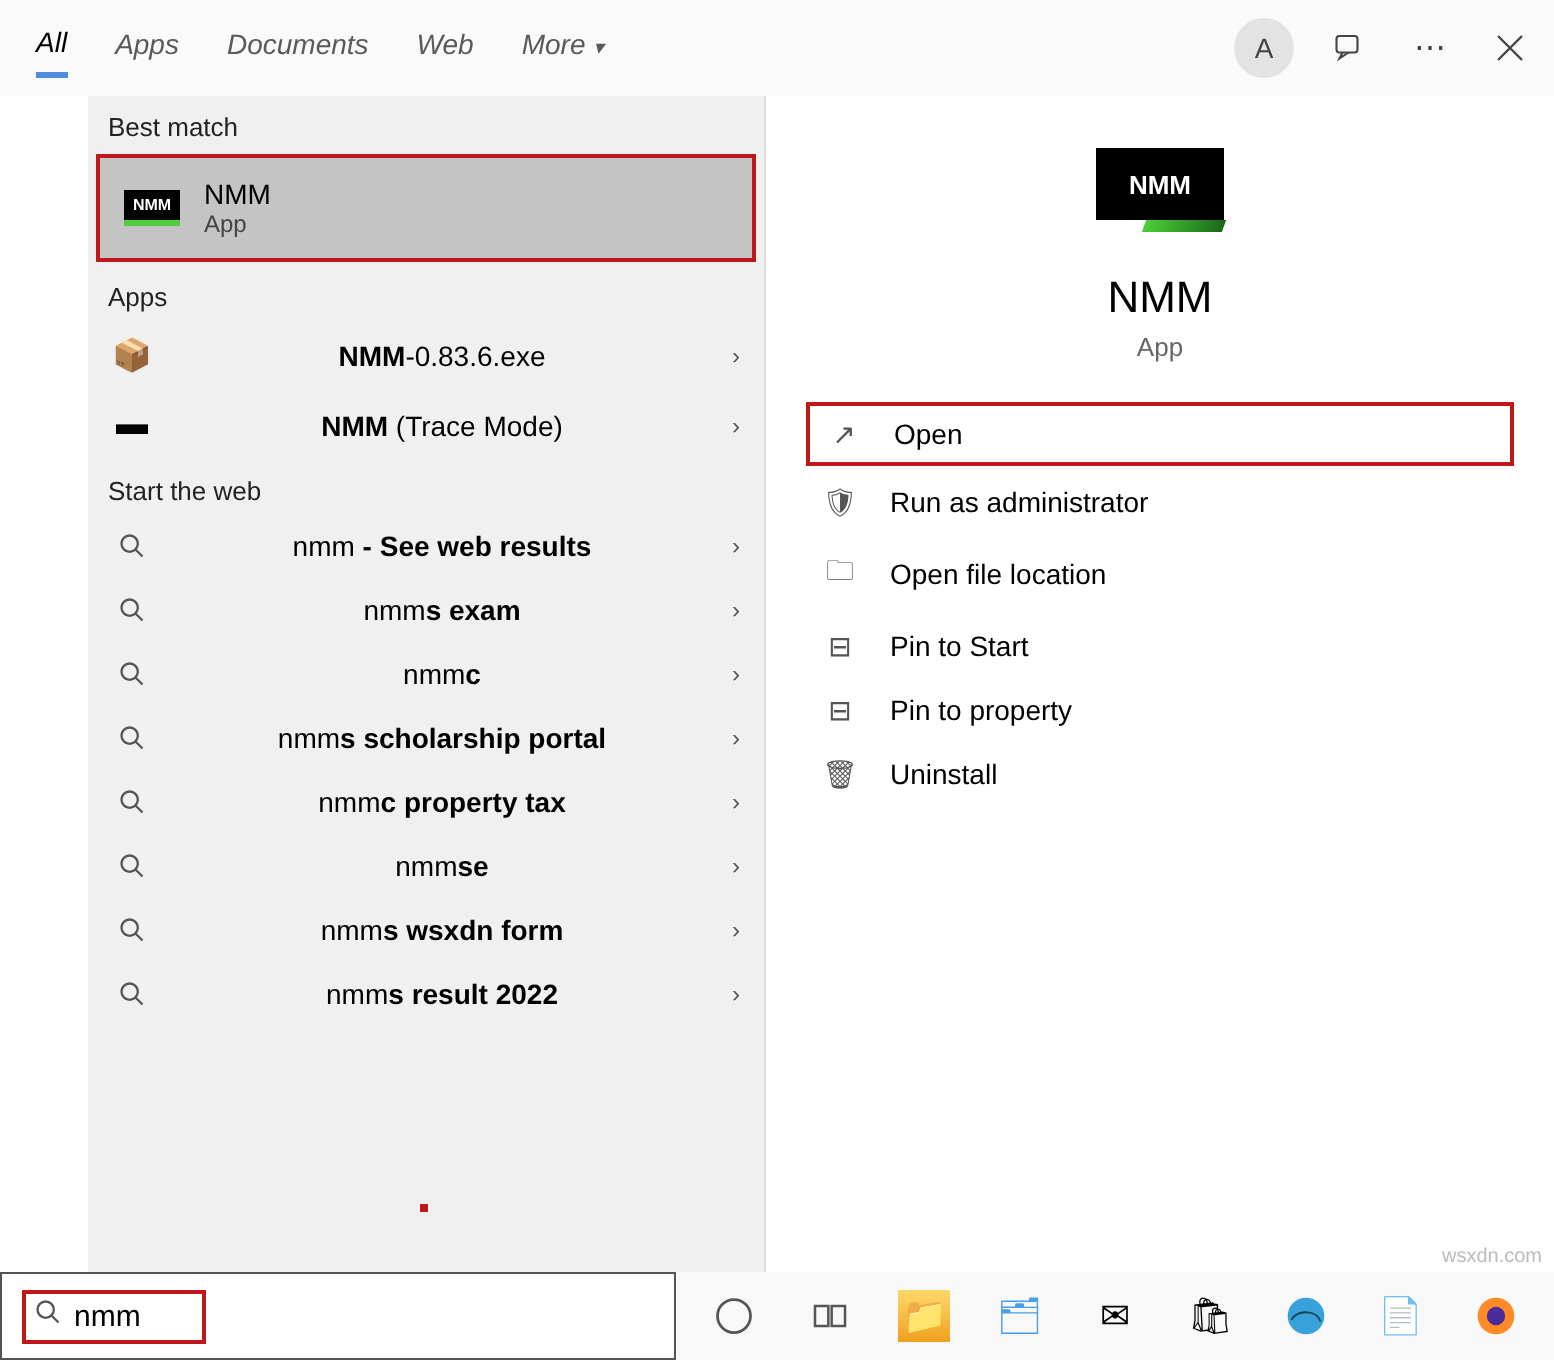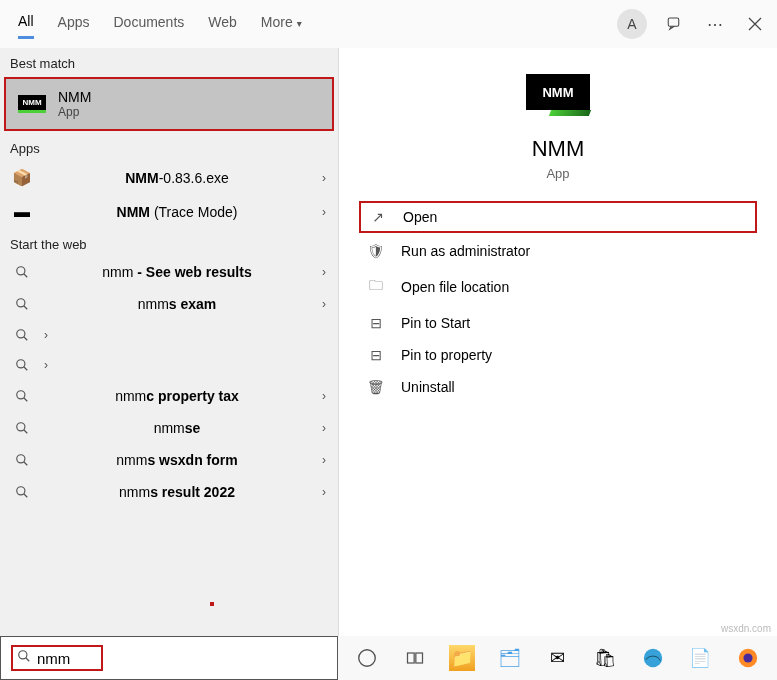--- a/index.html
+++ b/index.html
@@ -3,29 +3,29 @@
 <meta charset="utf-8">
 <style>
 * { box-sizing: border-box; margin: 0; padding: 0; font-family: "Segoe UI", Arial, sans-serif; }
 body { width: 777px; height: 680px; background: #fff; overflow: hidden; position: relative; }
 
 .window { width: 100%; height: 100%; display: flex; flex-direction: column; }
 
 
 .header { height: 48px; display: flex; align-items: center; padding: 0 10px; background: #fafafa; }
 .tabs { display: flex; gap: 24px; align-items: center; padding-left: 8px; }
-.tab { font-size: 14px; color: #5a5a5a; padding: 4px 0 8px 0; cursor: pointer; }
+.tab { font-size: 14px; color: #5a5a5a; padding: 4px 0 8px 0; cursor: pointer; font-style: italic; }
 .tab.active { color: #000; border-bottom: 3px solid #4f8de0; padding-bottom: 7px; }
 .more-chev { font-size: 10px; margin-left: 4px; }
 .header-right { margin-left: auto; display: flex; align-items: center; gap: 16px; }
 .avatar { width: 30px; height: 30px; border-radius: 50%; background: #e3e3e3; display: flex; align-items: center; justify-content: center; font-size: 14px; color: #444; }
 .hicon { width: 24px; height: 24px; display: flex; align-items: center; justify-content: center; color: #444; cursor: pointer; }
 
 
-.main { flex: 1; display: flex; overflow: hidden; }
+.main { flex: 1; display: flex; overflow: hidden; margin-left: 44px; }
 .left { width: 338px; background: #f0f0f0; display: flex; flex-direction: column; overflow-y: auto; }
 .right { flex: 1; background: #fff; display: flex; flex-direction: column; padding: 16px 20px; border-left: 1px solid #ddd; }
 
 .section-label { font-size: 13px; color: #222; padding: 8px 10px 4px; }
 .best-row { display: flex; align-items: center; background: #c4c4c4; padding: 10px 12px; gap: 12px; border: 2px solid #c01818; margin: 2px 4px; }
 .best-row .icn { width: 28px; height: 18px; background: #000; color: #fff; font-size: 8px; font-weight: bold; display: flex; align-items: center; justify-content: center; border-bottom: 3px solid #4cd038; }
 .best-row .title { font-size: 14px; }
 .best-row .sub { font-size: 12px; color: #444; }
 
 .row { display: flex; align-items: center; padding: 8px 12px; gap: 12px; cursor: pointer; }
@@ -133,29 +133,31 @@
             <div class="txt"><span>nmm</span><b>s exam</b></div>
             <div class="chev">›</div>
           </div>
           <div class="row">
             <div class="icn">
               <svg width="14" height="14" viewBox="0 0 24 24" fill="none" stroke="#555" stroke-width="2">
                 <circle cx="10" cy="10" r="7"></circle>
                 <path d="M21 21l-6-6"></path>
               </svg>
             </div>
-            <div class="chev">›</div>
-          </div>
-          <div class="row">
-            <div class="icn">
-              <svg width="14" height="14" viewBox="0 0 24 24" fill="none" stroke="#555" stroke-width="2">
-                <circle cx="10" cy="10" r="7"></circle>
-                <path d="M21 21l-6-6"></path>
-              </svg>
-            </div>
+            <div class="txt"><span>nmm</span><b>c</b></div>
+            <div class="chev">›</div>
+          </div>
+          <div class="row">
+            <div class="icn">
+              <svg width="14" height="14" viewBox="0 0 24 24" fill="none" stroke="#555" stroke-width="2">
+                <circle cx="10" cy="10" r="7"></circle>
+                <path d="M21 21l-6-6"></path>
+              </svg>
+            </div>
+            <div class="txt"><span>nmm</span><b>s scholarship portal</b></div>
             <div class="chev">›</div>
           </div>
           <div class="row">
             <div class="icn">
               <svg width="14" height="14" viewBox="0 0 24 24" fill="none" stroke="#555" stroke-width="2">
                 <circle cx="10" cy="10" r="7"></circle>
                 <path d="M21 21l-6-6"></path>
               </svg>
             </div>
             <div class="txt"><span>nmm</span><b>c property tax</b></div>

